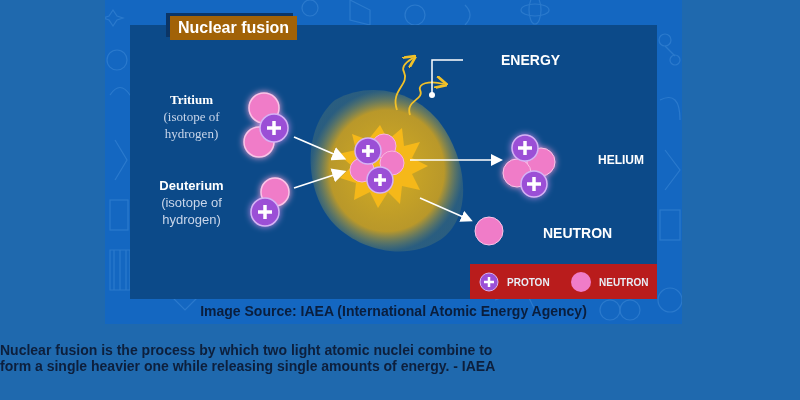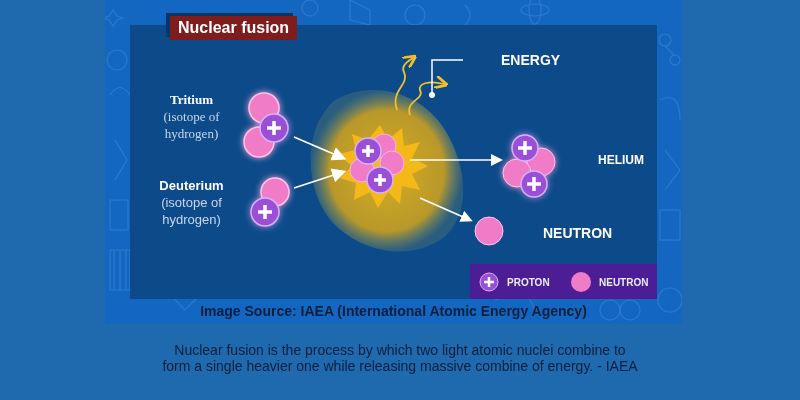--- a/index.html
+++ b/index.html
@@ -1,26 +1,26 @@
 <!DOCTYPE html>
 <html><head>
 <meta charset="utf-8">
 <style>
   html, body { margin:0; padding:0; }
   body { width:800px; height:400px; background:#1f69ae; position:relative; overflow:hidden; font-family:"Liberation Sans", sans-serif; }
   .card { position:absolute; left:105px; top:0; width:577px; height:324px; background:#1467c1; overflow:hidden; }
   .card-pattern { position:absolute; inset:0; }
   .panel { position:absolute; left:130px; top:25px; width:527px; height:274px; background:#0c4a89; }
-  .title-badge { position:absolute; left:170px; top:16px; height:24px; padding:0 8px; background:#7f1d1d; color:#fff; font-weight:bold; font-size:16px; line-height:24px; box-shadow:-4px -3px 0 #0b3566; }
+  .title-badge { position:absolute; left:170px; top:16px; height:24px; padding:0 8px; background:#a16207; color:#fff; font-weight:bold; font-size:16px; line-height:24px; box-shadow:-4px -3px 0 #0b3566; }
   .diagram { position:absolute; left:0; top:0; width:800px; height:400px; }
   .lbl { position:absolute; color:#ffffff; font-weight:bold; font-size:13px;padding-left:32px; }
-  .legend { position:absolute; left:470px; top:264px; width:187px; height:35px; background:#4c1d95; }
+  .legend { position:absolute; left:470px; top:264px; width:187px; height:35px; background:#b91c1c; }
   .legend-text { position:absolute; color:#e8eef6; font-weight:bold; font-size:10px; }
   .source { position:absolute; left:0; top:303px; width:787px; text-align:center; color:#0a1e3d; font-weight:bold; font-size:14px; }
-  .caption { position:absolute; left:0; top:342px; width:800px; text-align:center; color:#0d1f3c; font-size:14px; line-height:16px; }
+  .caption { position:absolute; left:0; top:342px; width:800px; color:#0d1f3c; font-size:14px; line-height:16px;font-weight:bold; }
 </style>
 </head>
 <body>
 
 <div class="card">
   <svg class="card-pattern" width="577" height="324" viewBox="0 0 577 324">
     <g fill="none" stroke="#3a86d4" stroke-width="1.2" opacity="0.6">
       <path d="M8 10 l4 6 l6 2 l-6 2 l-4 6 l-4 -6 l-6 -2 l6 -2z"></path>
       <circle cx="12" cy="60" r="10"></circle>
       <path d="M5 95 q10 -15 20 0 q10 15 20 0"></path>
@@ -148,14 +148,14 @@
   <svg width="22" height="22" style="position:absolute; left:100px; top:7px;">
     <circle cx="11" cy="11" r="10" fill="#f07cc8"></circle>
   </svg>
   <div class="legend-text" style="left:129px; top:13px;">NEUTRON</div>
 </div>
 
 <div class="source">Image Source: IAEA (International Atomic Energy Agency)</div>
 
 <div class="caption">
   <div>Nuclear fusion is the process by which two light atomic nuclei combine to</div>
-  <div>form a single heavier one while releasing massive combine of energy. - IAEA</div>
+  <div>form a single heavier one while releasing single amounts of energy. - IAEA</div>
 </div>
 
 </body></html>

